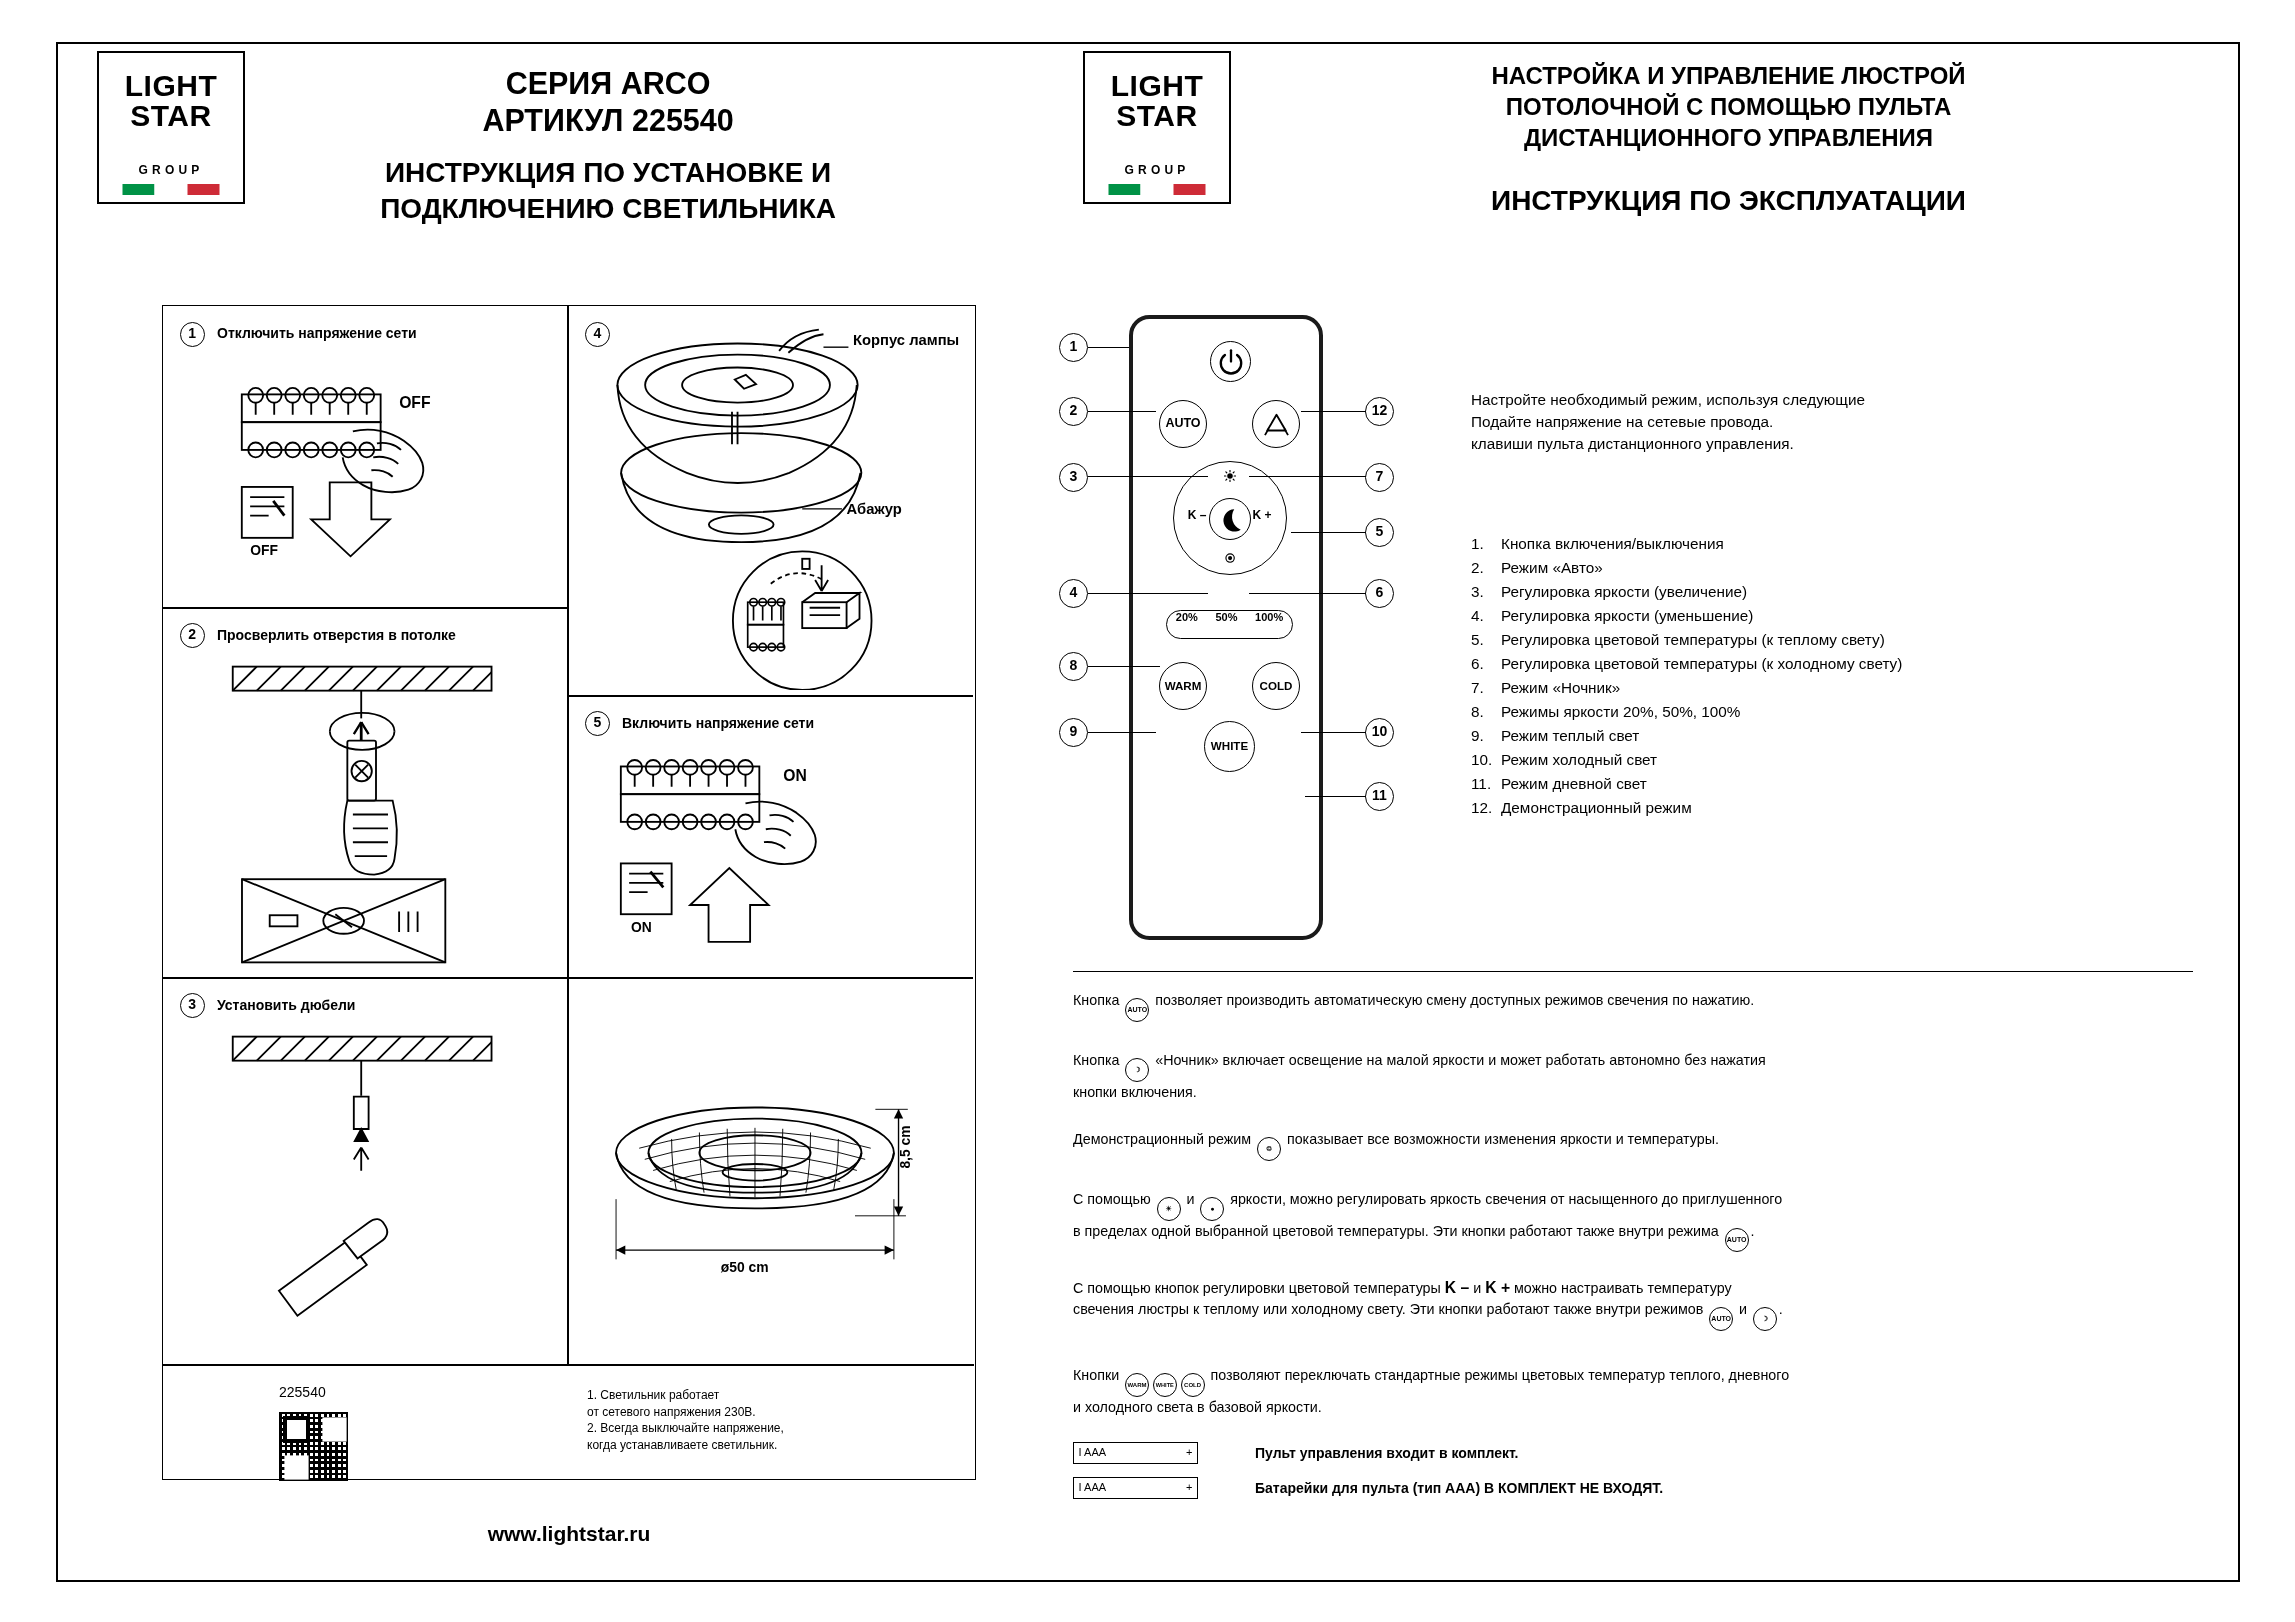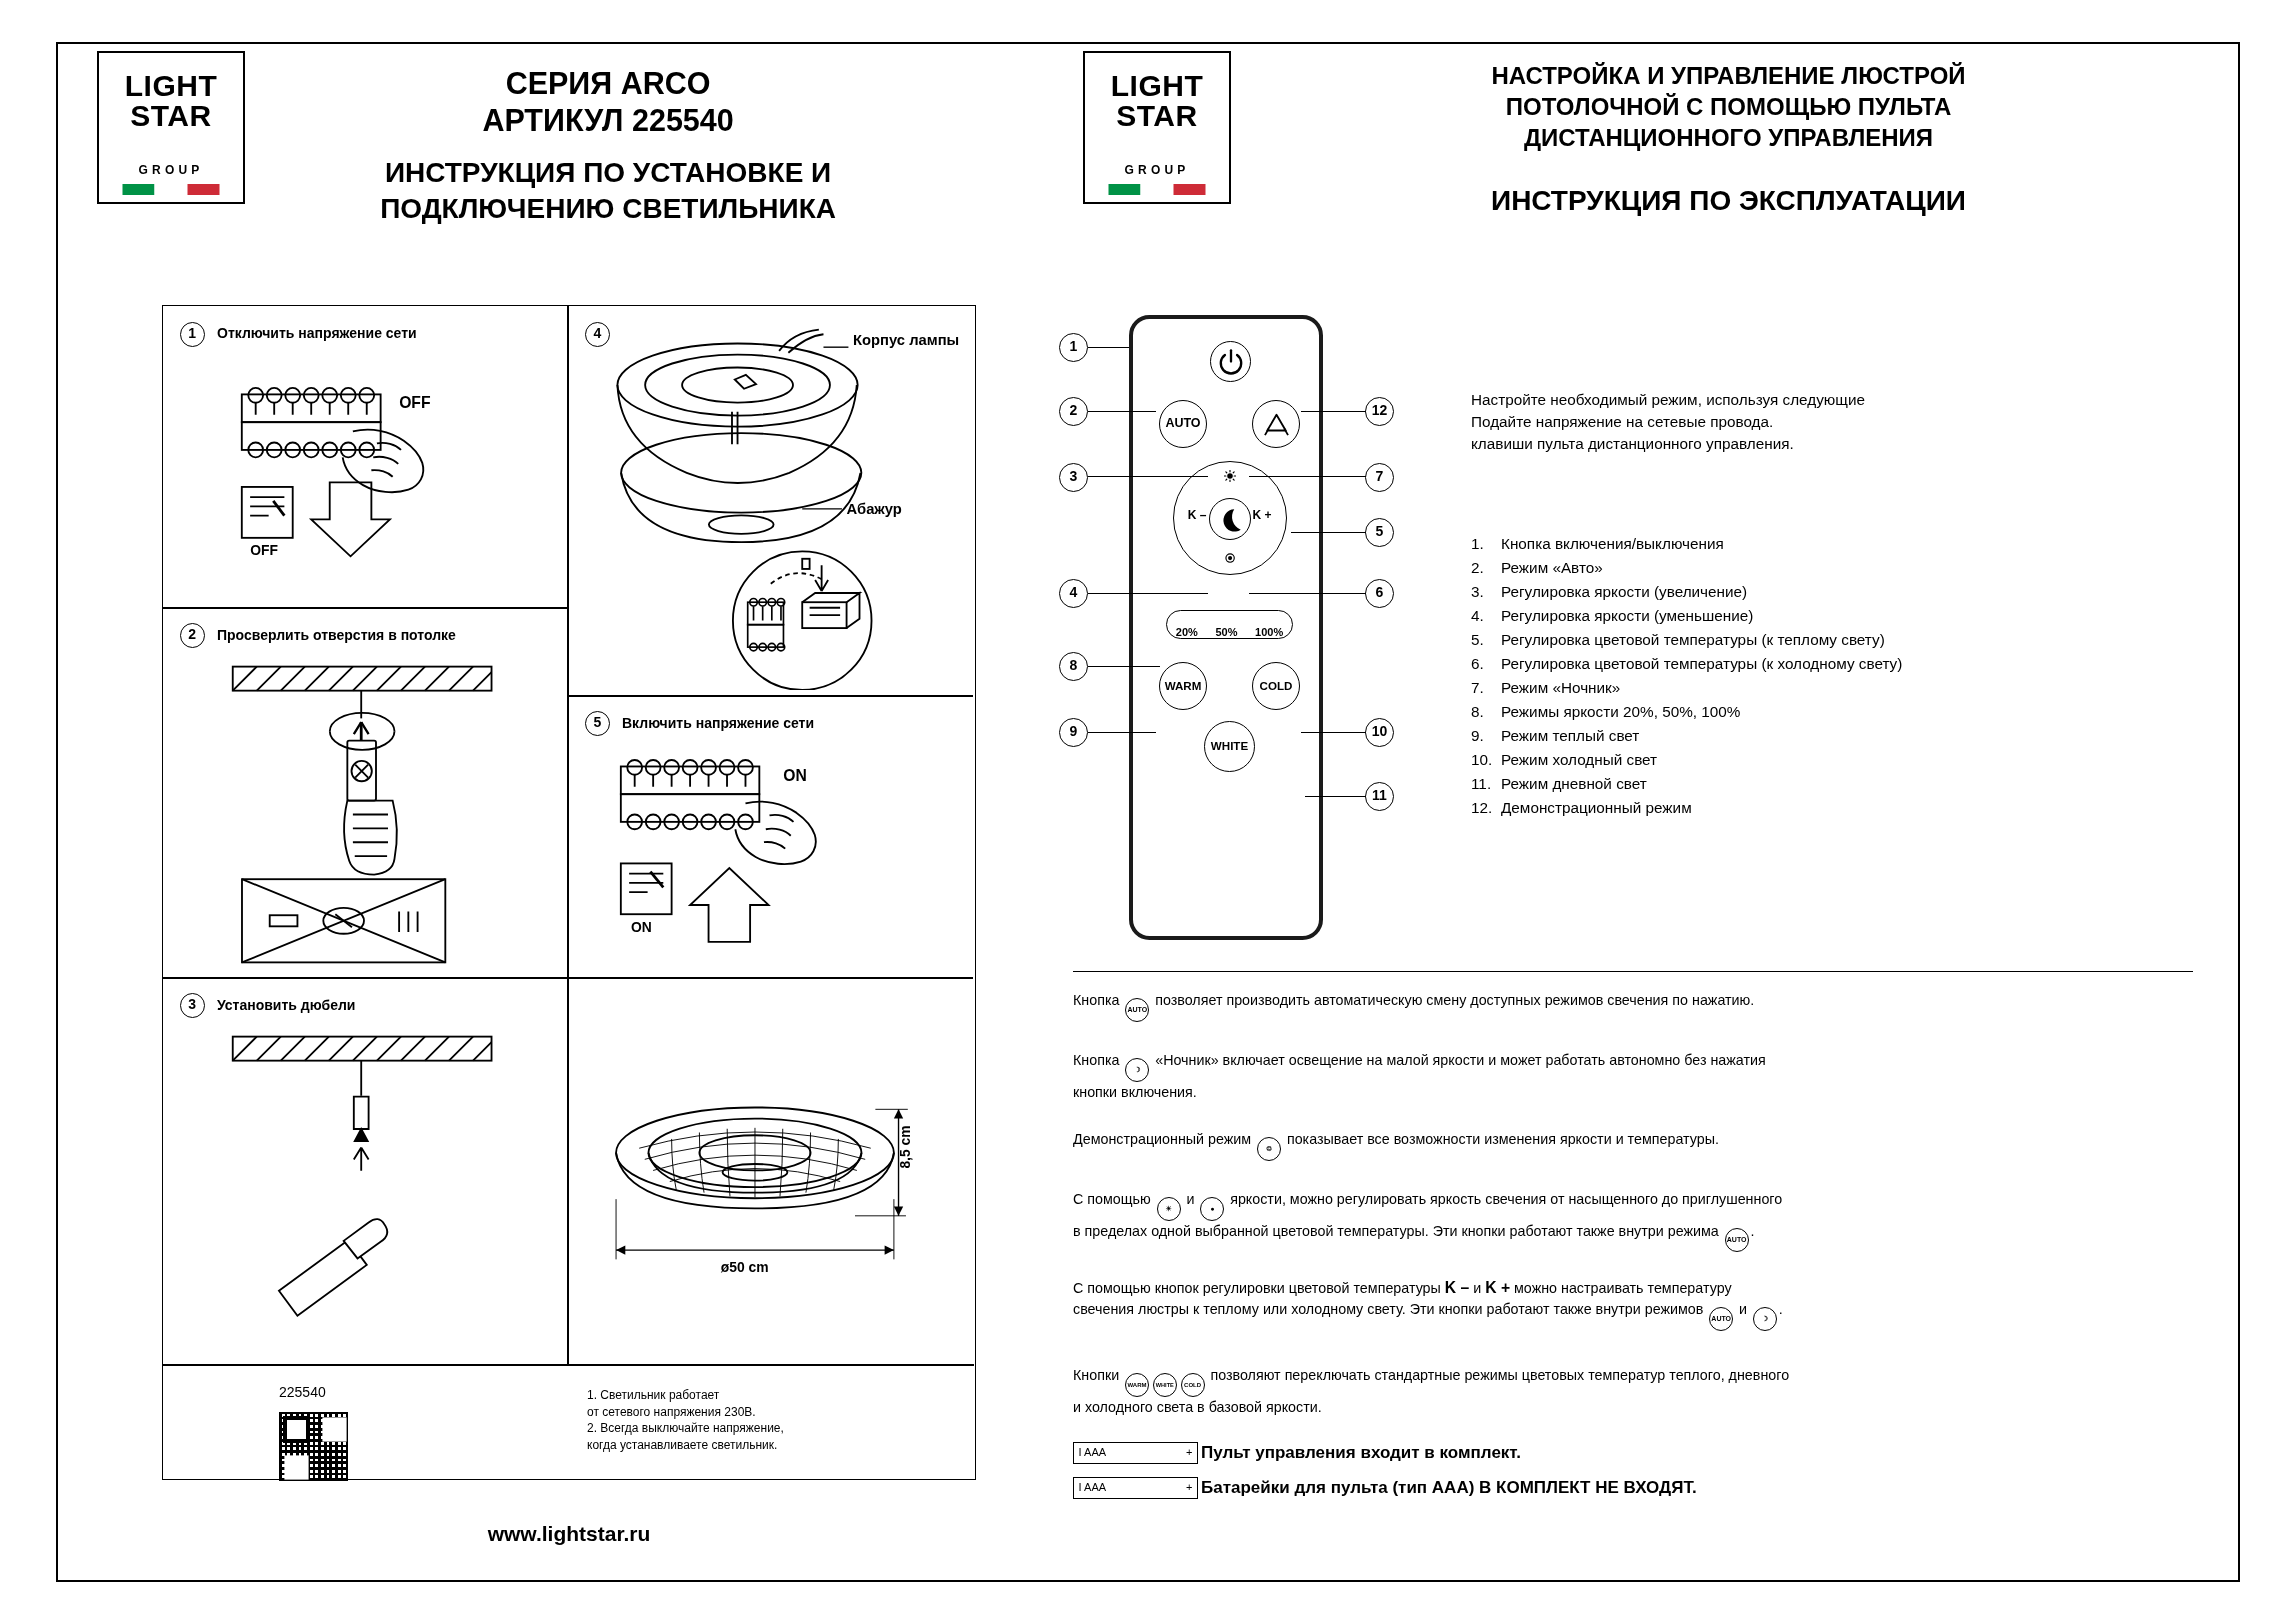--- a/index.html
+++ b/index.html
@@ -272,22 +272,22 @@
     border: 1.4px solid #000;
     box-sizing: border-box;
     font-size: 11px;
     line-height: 19.4px;
     padding: 0 4.6px;
     display: flex;
     justify-content: space-between;
   }
   .bat-text {
     position: absolute;
-    left: 1201px;
-    font-size: 17px;
+    left: 1255px;
+    font-size: 14px;
     font-weight: bold;
     line-height: 22px;
   }
   svg { display: block; }
 </style>
 </head>
 <body>
 
 <div id="page">
   <div class="sheet"></div>
@@ -587,21 +587,21 @@
     </div>
     <div style="position:absolute; left:92px; top:234px; width:10.2px; height:10.2px;">
       <svg width="10.2" height="10.2" viewBox="0 0 22 22">
         <circle cx="11" cy="11" r="9" fill="none" stroke="#000" stroke-width="2.5"></circle>
         <circle cx="11" cy="11" r="4.5" fill="#000"></circle>
       </svg>
     </div>
     <div style="position:absolute; left:48px; top:189px; width:32px; text-align:center; font-size:12px; font-weight:bold;">K –</div>
     <div style="position:absolute; left:113px; top:189px; width:32px; text-align:center; font-size:12px; font-weight:bold;">K +</div>
 
-    <div style="position:absolute; left:33px; top:291px; width:127px; height:29px; border:1.9px solid #000; border-radius:15.7px; box-sizing:border-box; display:flex; align-items:flex-end; justify-content:space-around; font-size:11px; font-weight:bold;">
+    <div style="position:absolute; left:33px; top:291px; width:127px; height:29px; border:1.9px solid #000; border-radius:15.7px; box-sizing:border-box; display:flex; align-items:flex-start; justify-content:space-around; font-size:11px; font-weight:bold;">
       <span>20%</span>
       <span>50%</span>
       <span>100%</span>
     </div>
 
     <div class="btn-circle" style="left:26px; top:343px; width:48px; height:48px; line-height:45px; font-size:11.6px;">WARM</div>
     <div class="btn-circle" style="left:119px; top:343px; width:48px; height:48px; line-height:45px; font-size:11.6px;">COLD</div>
 
     <div class="btn-circle" style="left:71px; top:402px; width:51px; height:51px; line-height:48px; font-size:11.6px;">WHITE</div>
   </div>

